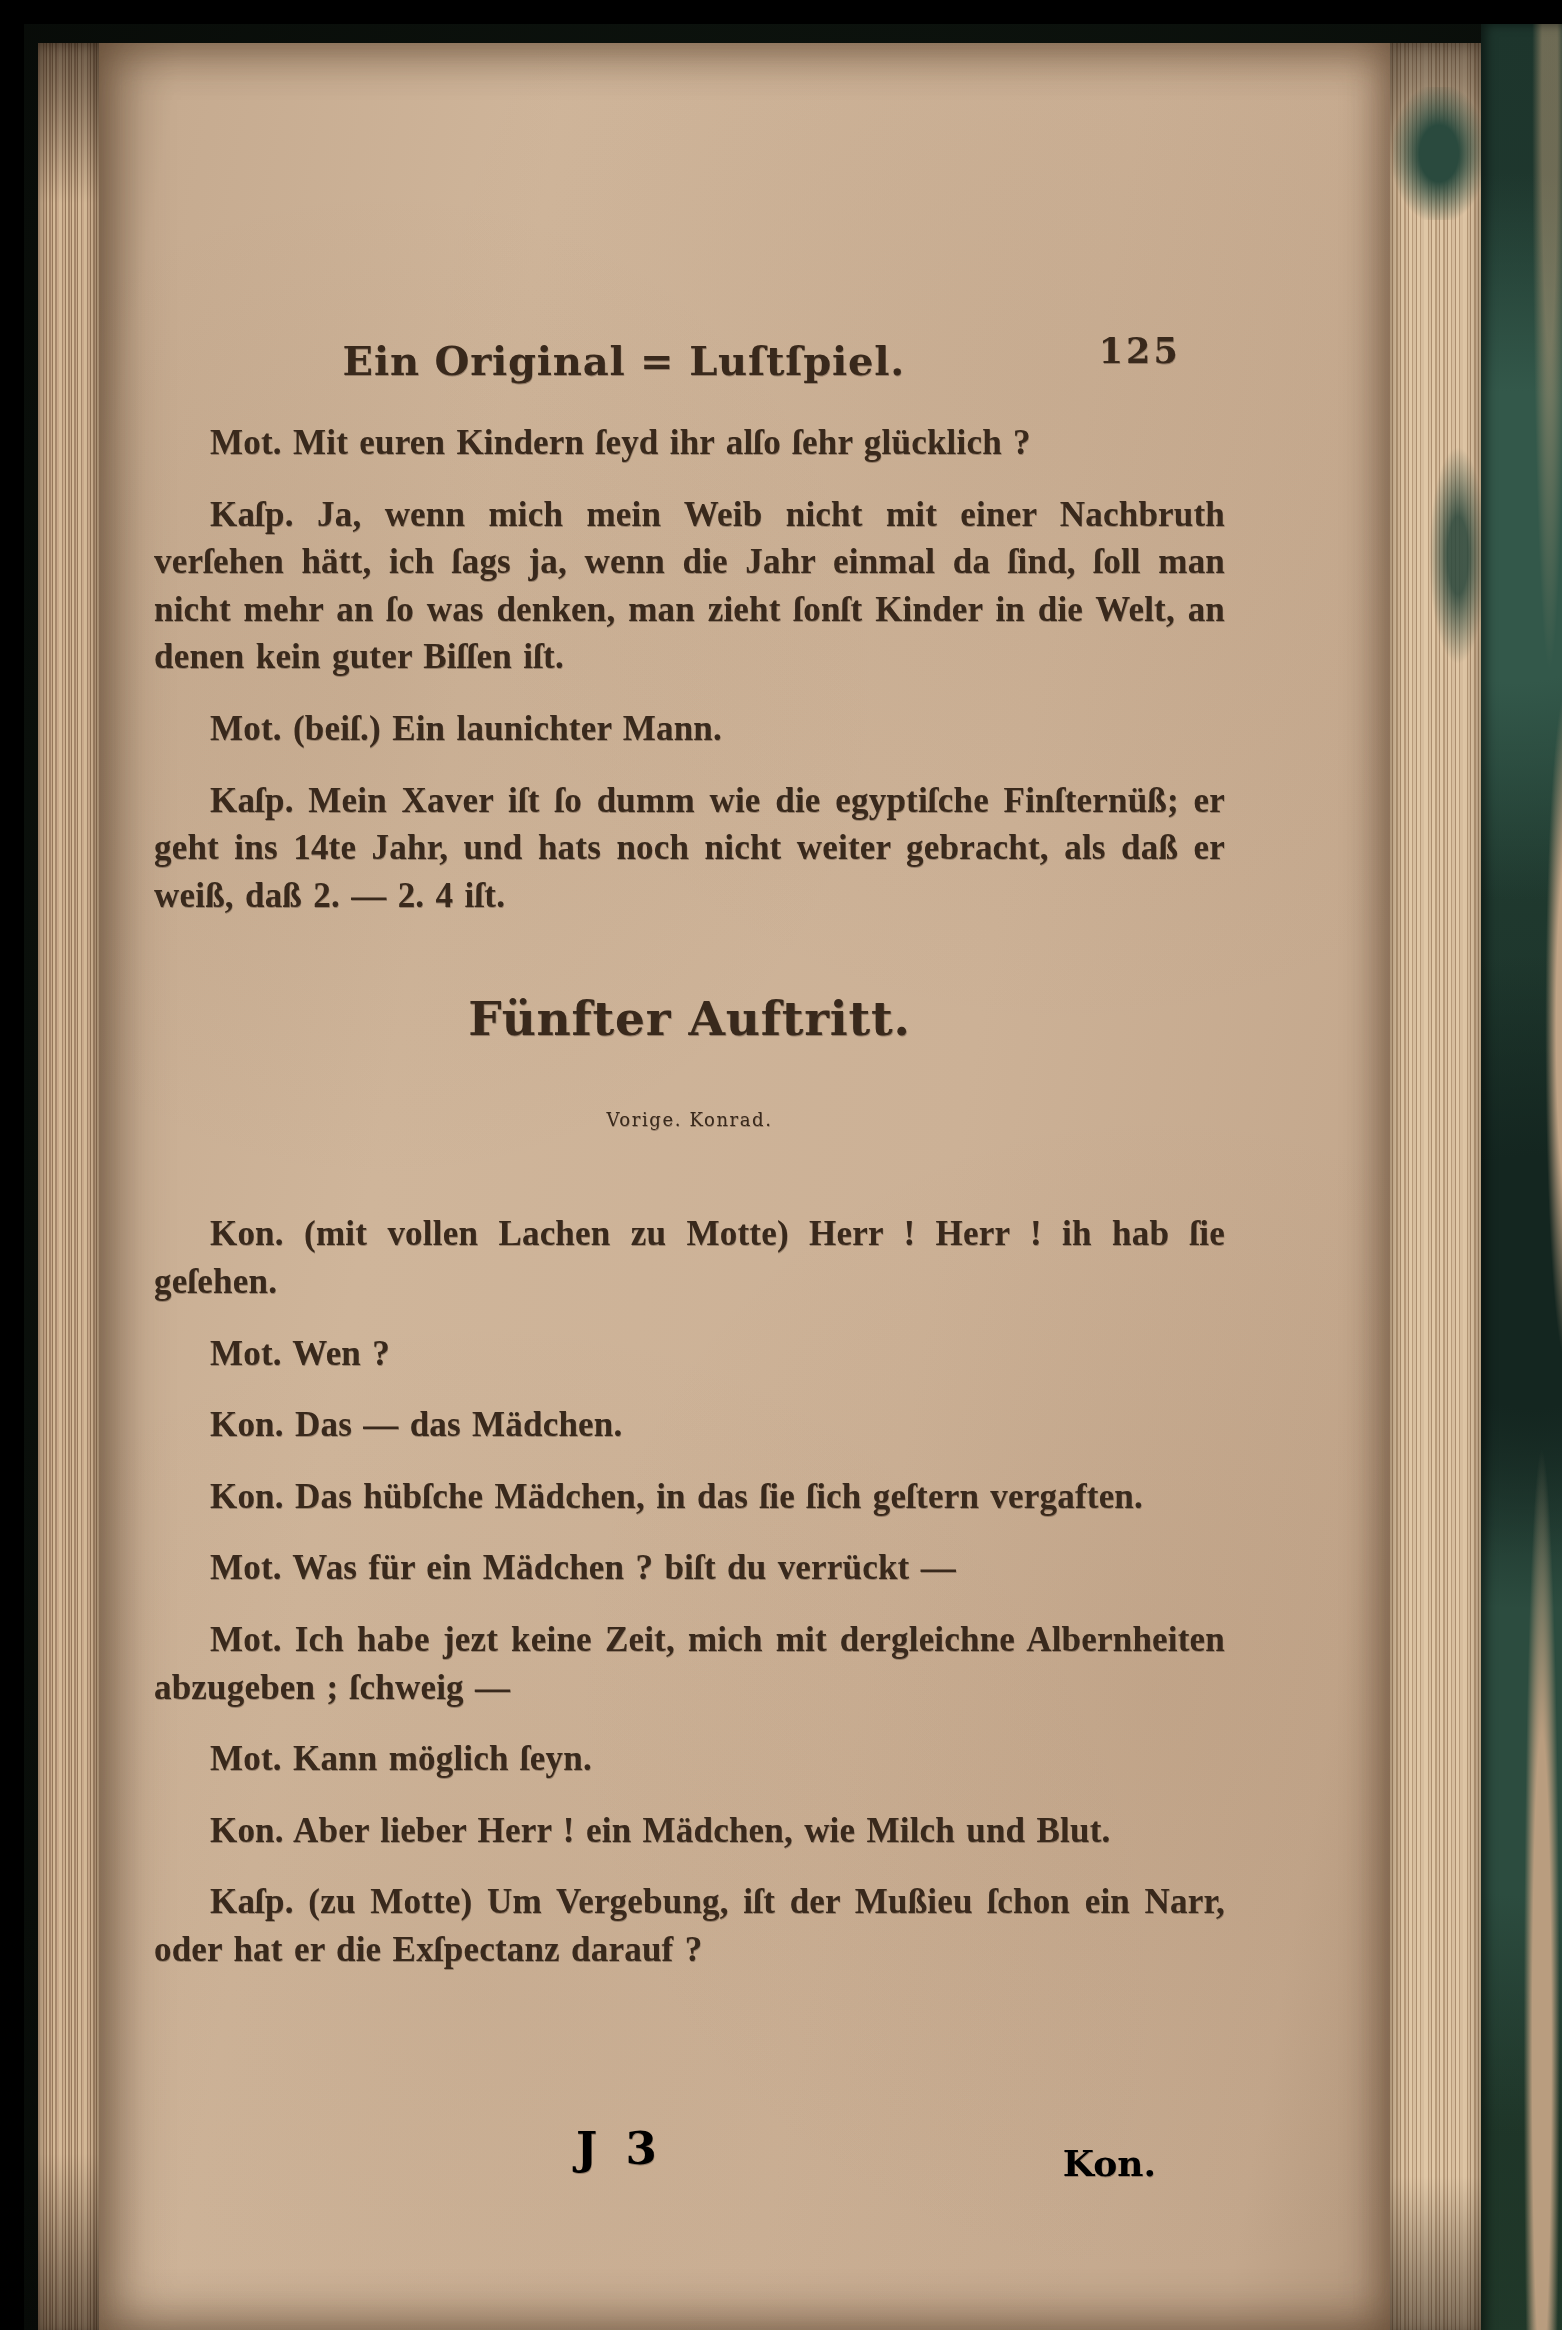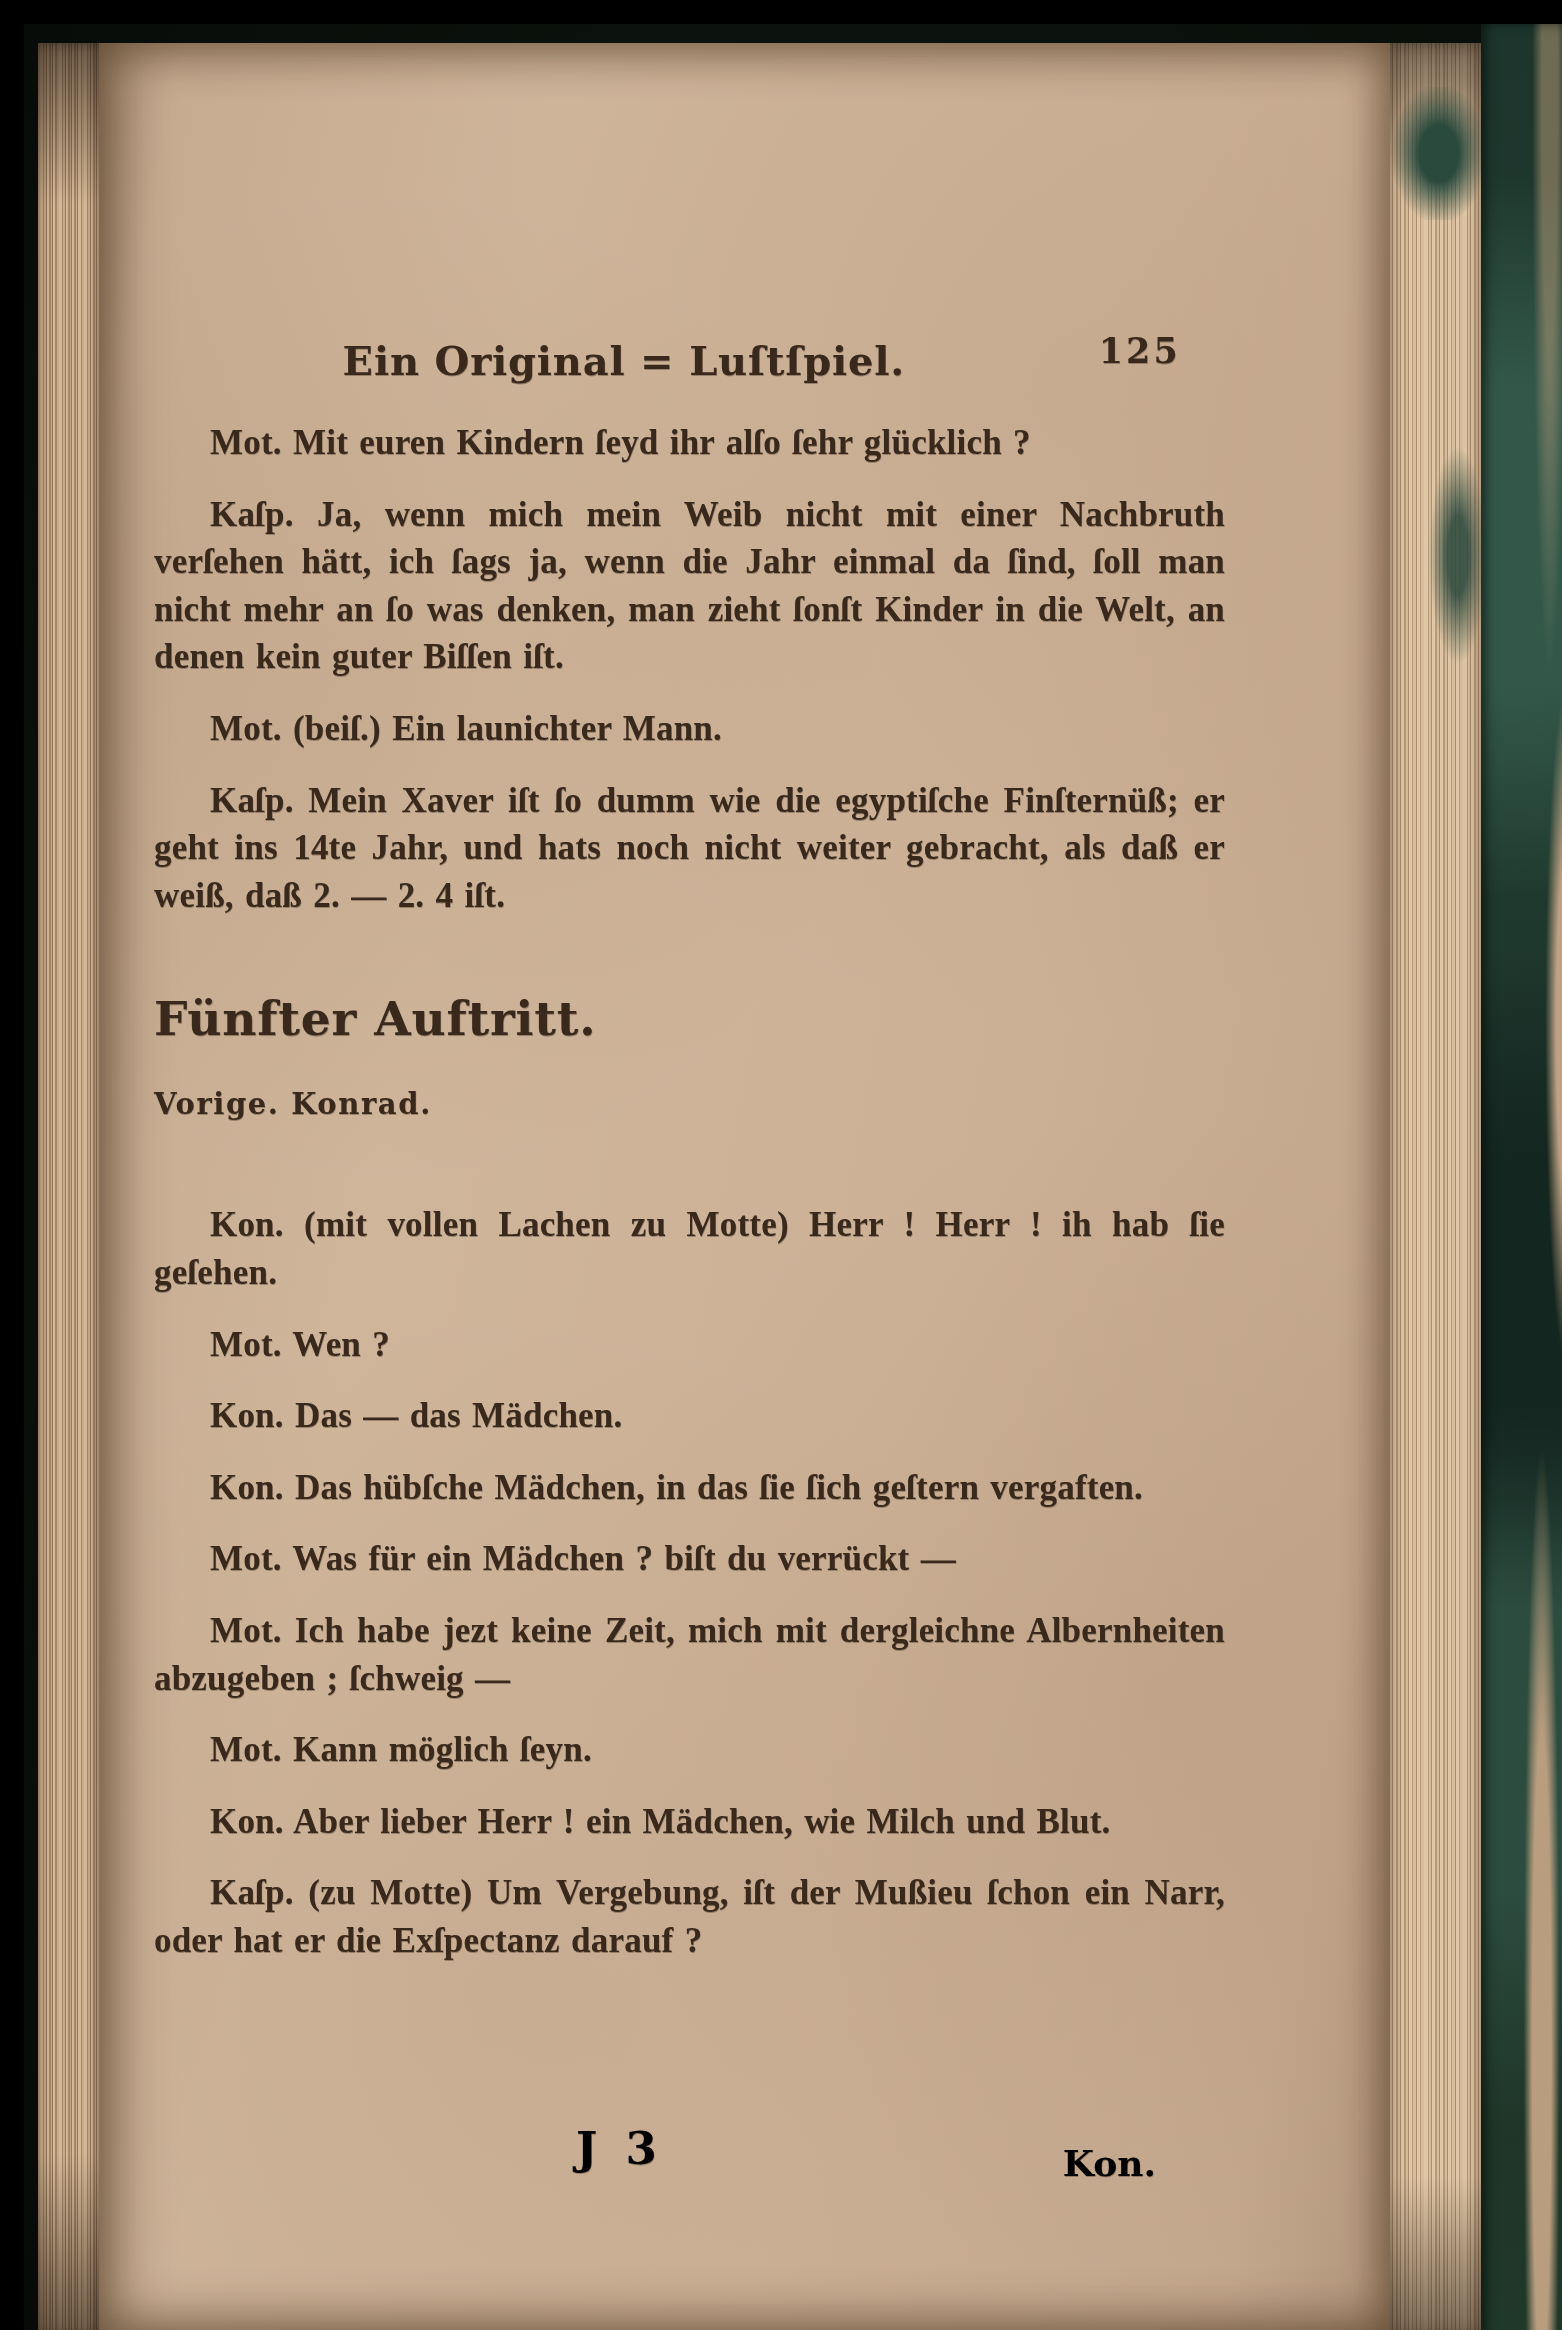--- a/index.html
+++ b/index.html
@@ -57,27 +57,27 @@
 
   p.line {
     font-size:35px; line-height:1.36; font-weight:700;
     text-indent:56px; text-align:justify;
     word-spacing:2.3px; letter-spacing:0.2px;
     text-shadow:0.5px 0.6px 0.5px rgba(57,41,28,.35);
     font-family:Liberation Serif, serif;
   }
 
   .scene-heading {
-    margin-top:48px; margin-bottom:17px; text-align:left;
+    margin-top:48px; margin-bottom:39px; text-align:center;
     font-size:47px; font-weight:700; letter-spacing:0.8px;
     text-shadow:0.6px 0.8px 0.7px rgba(57,41,28,.4);
   }
   .scene-cast {
-    margin-bottom:56px; text-align:left;
-    font-size:29px; font-weight:700; letter-spacing:1.6px;
+    margin-bottom:56px; text-align:center;
+    font-size:18px; font-weight:400; letter-spacing:1.6px;
     text-shadow:0.4px 0.5px 0.5px rgba(57,41,28,.35);
   }
 
   .footer { position:absolute; left:31px; top:2067px; width:1119px; height:63px; font-weight:700; }
   .sig {
     position:absolute; left:434px; top:0;
     font-size:45px; letter-spacing:6.3px;
     text-shadow:0.5px 0.6px 0.5px rgba(57,41,28,.35);
   }
   .catchword {

